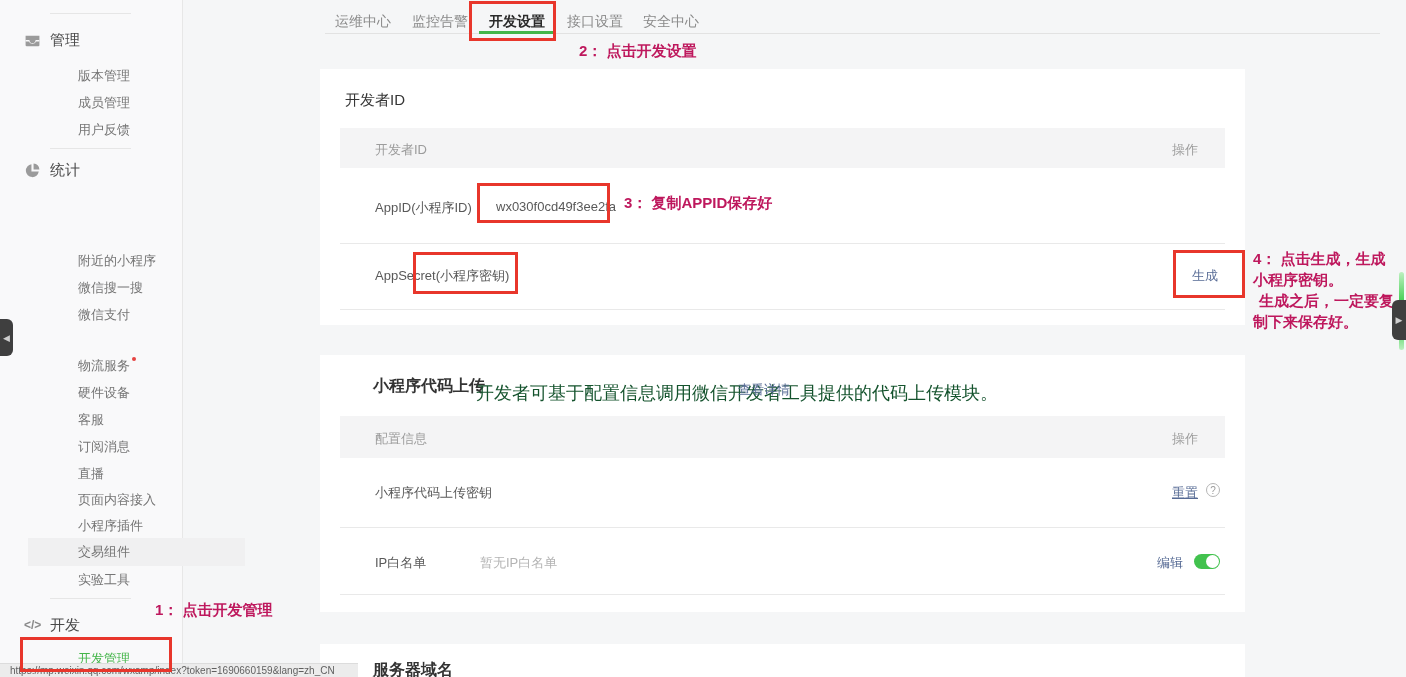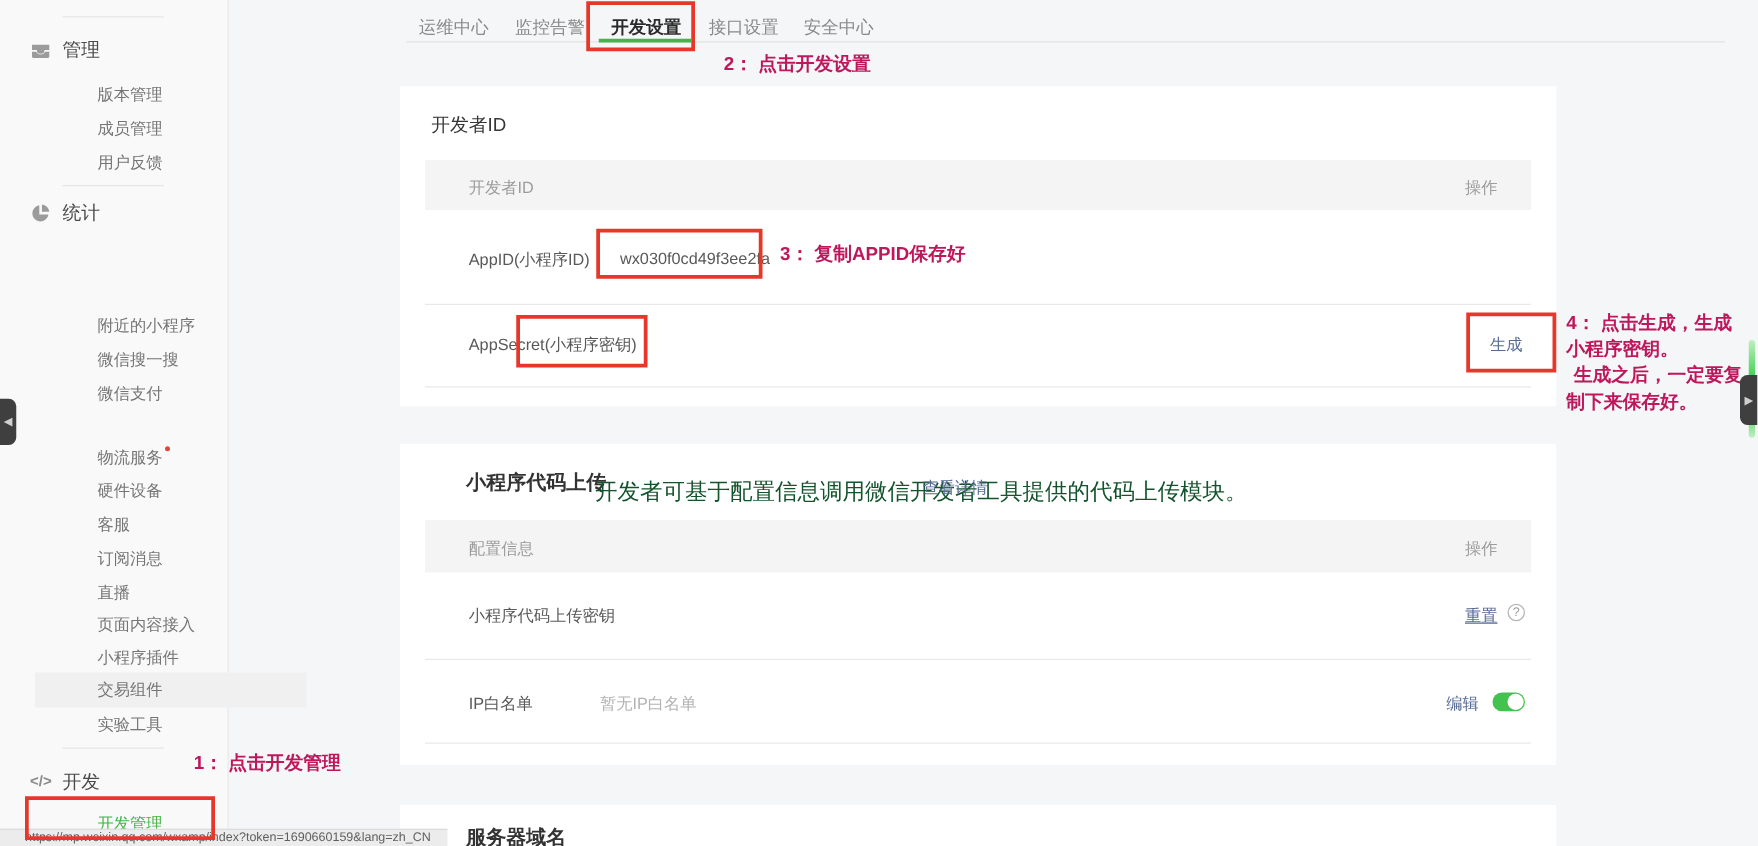--- a/index.html
+++ b/index.html
@@ -46,21 +46,21 @@
 
   
   .qmark { position:absolute; width:14px; height:14px; border:1px solid #b5b5b5; border-radius:50%; color:#9a9a9a; font-size:10px; line-height:13px; text-align:center; background:#fff; }
 
   
   .edge-tab { position:absolute; background:#3f3f3f; z-index:8; color:#cfcfcf; font-size:9px; display:flex; align-items:center; justify-content:center; }
   .green-strip { position:absolute; left:1399px; top:272px; width:5px; height:78px; z-index:7;
     background:linear-gradient(to bottom,#bdf0c0,#2ec940 45%,#2ec940 65%,#bdf0c0); border-radius:3px; }
 
   .statusbar { position:absolute; left:0; top:663px; width:358px; height:14px; background:#ececec; border-top:1px solid #dcdcdc; z-index:4; overflow:hidden; }
-  .statusbar span { font-size:10px; color:#5f5f5f; white-space:nowrap; display:block; padding-left:20px; line-height:13px; }
+  .statusbar span { font-size:10px; color:#5f5f5f; white-space:nowrap; display:block; padding-left:10px; line-height:13px; }
 </style>
 </head>
 <body>
 
 <div class="sidebar">
   <div class="side-div" style="top:13px"></div>
 
   <div class="side-sec" style="top:25px">
     <span class="icon">
       <svg viewBox="0 0 16 16" width="17" height="17">

